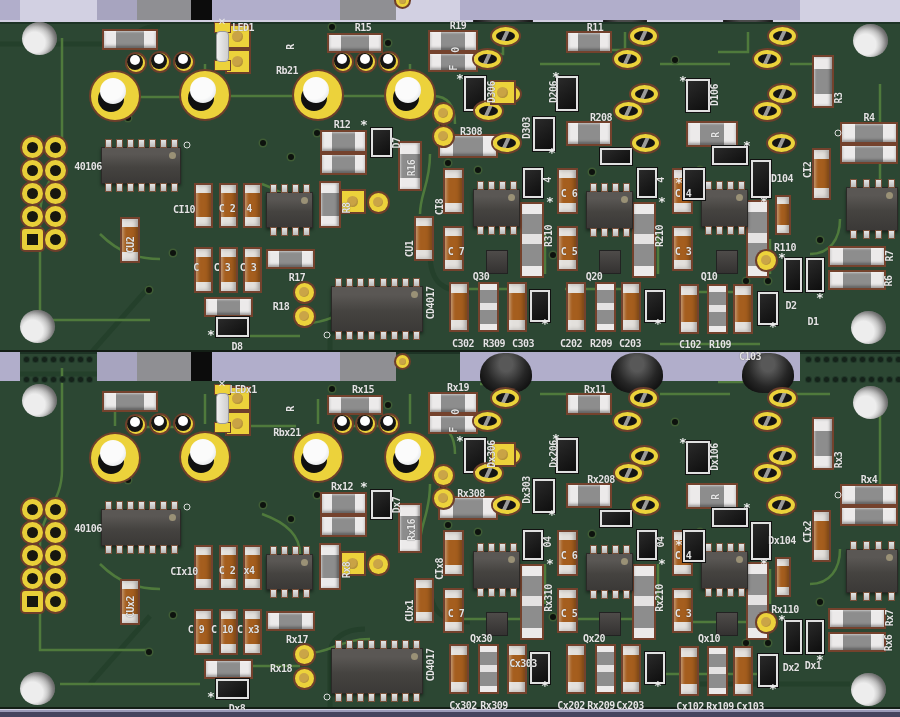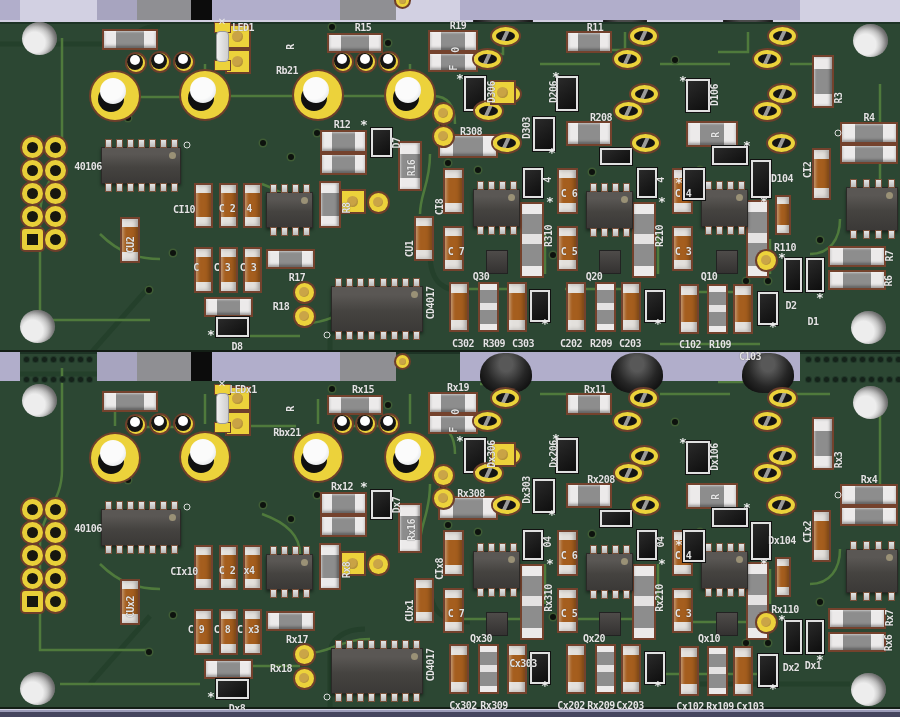--- a/index.html
+++ b/index.html
@@ -847,21 +847,21 @@
       <div class="lbl" style="left: 342px; top: 486px; position: absolute;">Rx12</div>
       <div class="lbl" style="left: 471px; top: 493px; position: absolute;">Rx308</div>
       <div class="lbl" style="left: 601px; top: 479px; position: absolute;">Rx208</div>
       <div class="lbl" style="left: 869px; top: 479px; position: absolute;">Rx4</div>
       <div class="lbl" style="left: 782px; top: 540px; position: absolute;">Dx104</div>
       <div class="lbl" style="left: 88px; top: 528px; position: absolute;">40106</div>
       <div class="lbl" style="left: 184px; top: 571px; position: absolute;">CIx10</div>
       <div class="lbl" style="left: 227px; top: 570px; position: absolute;">C 2</div>
       <div class="lbl" style="left: 249px; top: 570px; position: absolute;">x4</div>
       <div class="lbl" style="left: 196px; top: 629px; position: absolute;">C 9</div>
-      <div class="lbl" style="left: 222px; top: 629px; position: absolute;">C 8</div>
+      <div class="lbl" style="left: 222px; top: 629px; position: absolute;">C 10</div>
       <div class="lbl" style="left: 248px; top: 629px; position: absolute;">C x3</div>
       <div class="lbl" style="left: 297px; top: 639px; position: absolute;">Rx17</div>
       <div class="lbl" style="left: 281px; top: 668px; position: absolute;">Rx18</div>
       <div class="lbl" style="left: 237px; top: 708px; position: absolute;">Dx8</div>
       <div class="lbl" style="left: 456px; top: 613px; position: absolute;">C 7</div>
       <div class="lbl" style="left: 569px; top: 555px; position: absolute;">C 6</div>
       <div class="lbl" style="left: 569px; top: 613px; position: absolute;">C 5</div>
       <div class="lbl" style="left: 683px; top: 555px; position: absolute;">C 4</div>
       <div class="lbl" style="left: 683px; top: 613px; position: absolute;">C 3</div>
       <div class="lbl" style="left: 481px; top: 638px; position: absolute;">Qx30</div>

